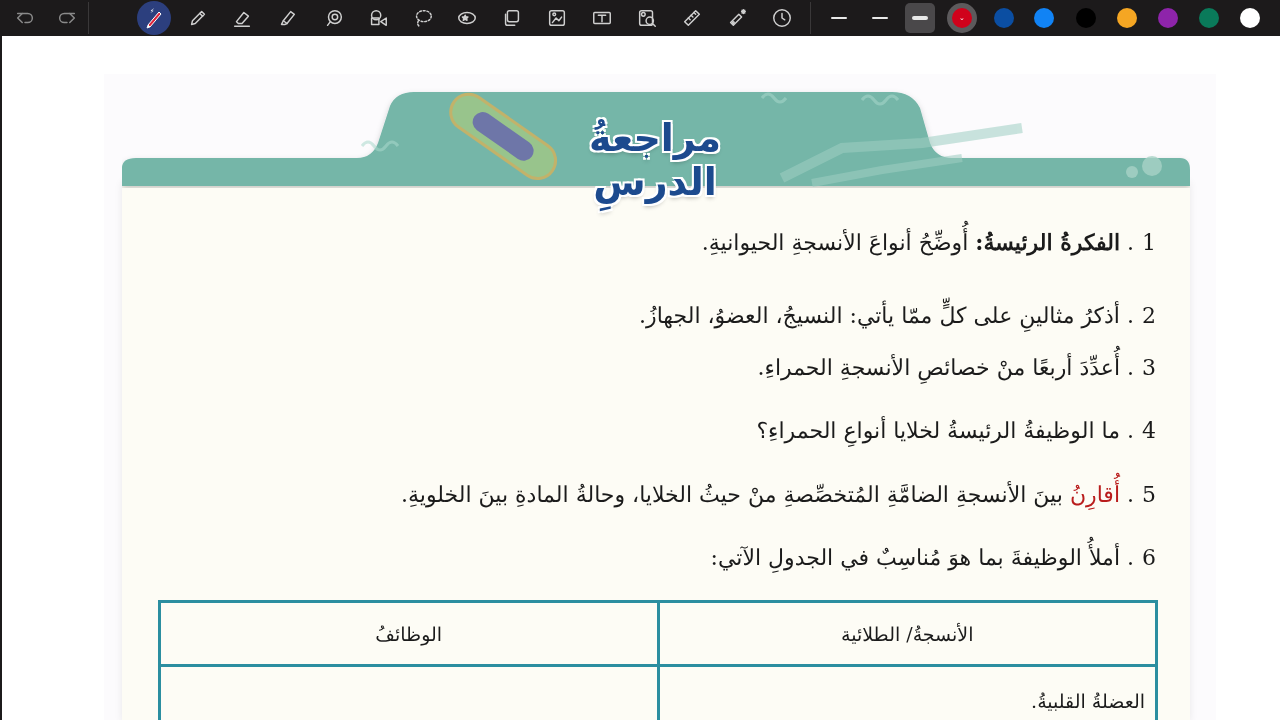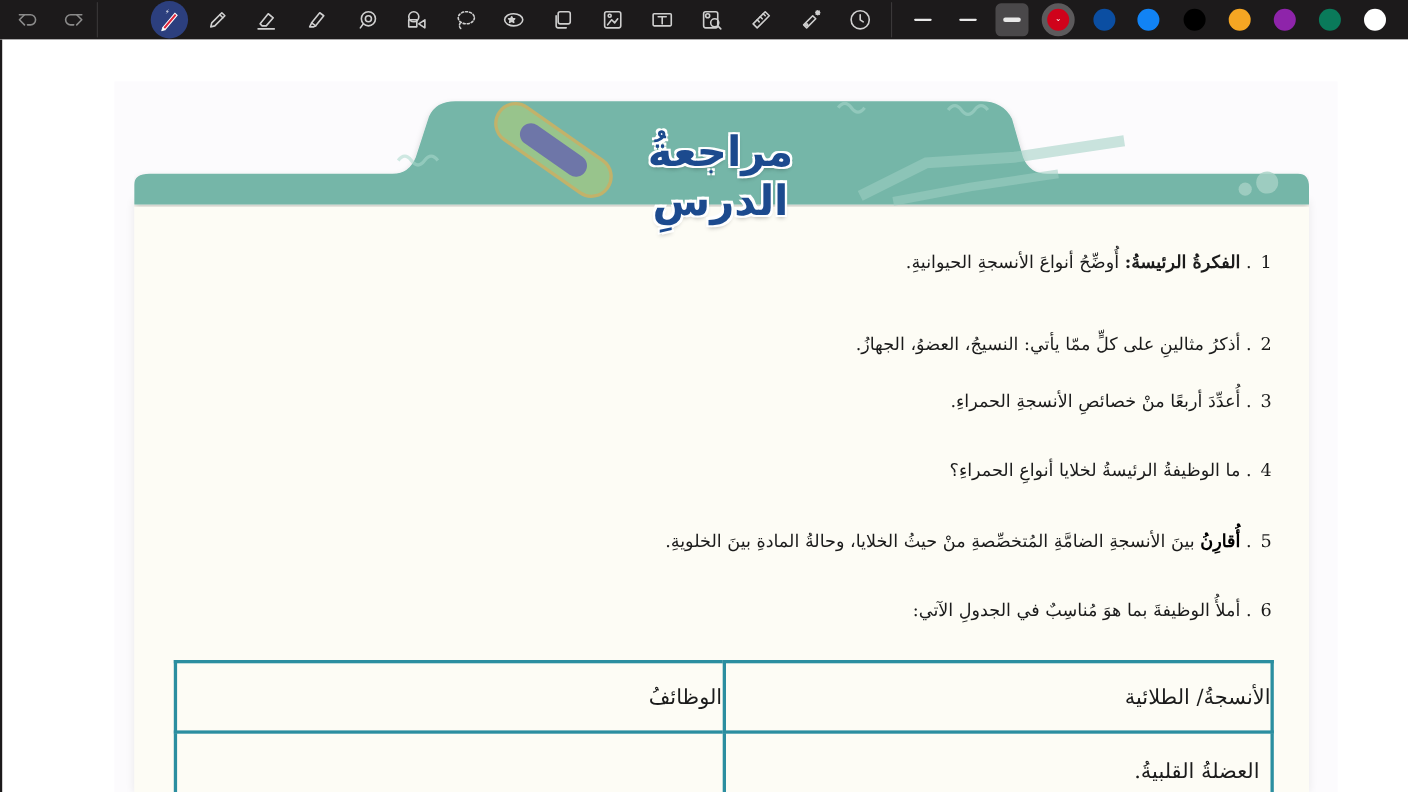--- a/index.html
+++ b/index.html
@@ -20,28 +20,28 @@
   .swatch-caret { position:absolute; left:50%; top:50%; transform: translate(-50%,-50%); color:#fff; font-size:7px; line-height:1; }
 
   
   .canvas { position: absolute; left: 0; top: 36px; width: 1280px; height: 684px; background: #ffffff; border-left: 2px solid #1c1a1b; }
   .page-bg { position: absolute; left: 104px; top: 74px; width: 1112px; height: 646px; background: #fcfbfd; }
   .card { position: absolute; left: 122px; top: 182px; width: 1068px; height: 540px; background: #fdfcf5; box-shadow: 0 0 8px rgba(0,0,0,0.08); }
 
   .banner { position: absolute; left: 122px; top: 88px; width: 1068px; height: 100px; }
   .banner svg { position: absolute; left: 0; top: 0; }
   .banner-title { position: absolute; left: 540px; top: 116px; width: 230px; text-align: center; font-family: "DejaVu Sans", sans-serif; font-weight: bold; font-size: 38px; color: #1c4a8e; direction: rtl; text-shadow: 2px 2px 0 #ffffff, -2px -2px 0 #ffffff, 2px -2px 0 #ffffff, -2px 2px 0 #ffffff, 0 3px 4px rgba(0,0,0,0.25); }
-  .q { position: absolute; right: 0; white-space: nowrap; font-family: "DejaVu Serif", serif; font-size: 16px; color: #1b1b1b; direction: rtl; }
+  .q { position: absolute; right: 0; white-space: nowrap; font-family: "DejaVu Serif", serif; font-size: 22px; color: #1b1b1b; direction: rtl; }
   .q .num { display: inline-block; margin-left: 8px; }
   .q .bold { font-weight: bold; }
-  .q .red { color: #000000; font-weight: bold; }
+  .q .red { color: #b91c1c; font-weight: normal; }
 
   .qtable { position: absolute; left: 158px; top: 600px; width: 1000px; border-collapse: collapse; direction: rtl; font-family: "DejaVu Serif", serif; font-size: 19px; color: #1b1b1b; background: #fdfcf5; }
   .qtable th, .qtable td { border: 3px solid #2b8ea0; width: 500px; }
-  .qtable th { height: 64px; text-align: right; font-weight: normal; }
+  .qtable th { height: 64px; text-align: center; font-weight: normal; }
   .qtable td { height: 70px; text-align: right; padding-right: 10px; vertical-align: middle; }
 </style>
 </head>
 <body>
 
 <div class="toolbar">
   <div class="tb-btn" style="left:10px">
     <svg viewBox="0 0 24 24" style="stroke:#8a8a8a">
         <path d="M9 7 L4 12 L9 17"></path>
         <path d="M4 12 H15 a5 5 0 0 1 0 10 H12" transform="translate(0,-5)"></path>

